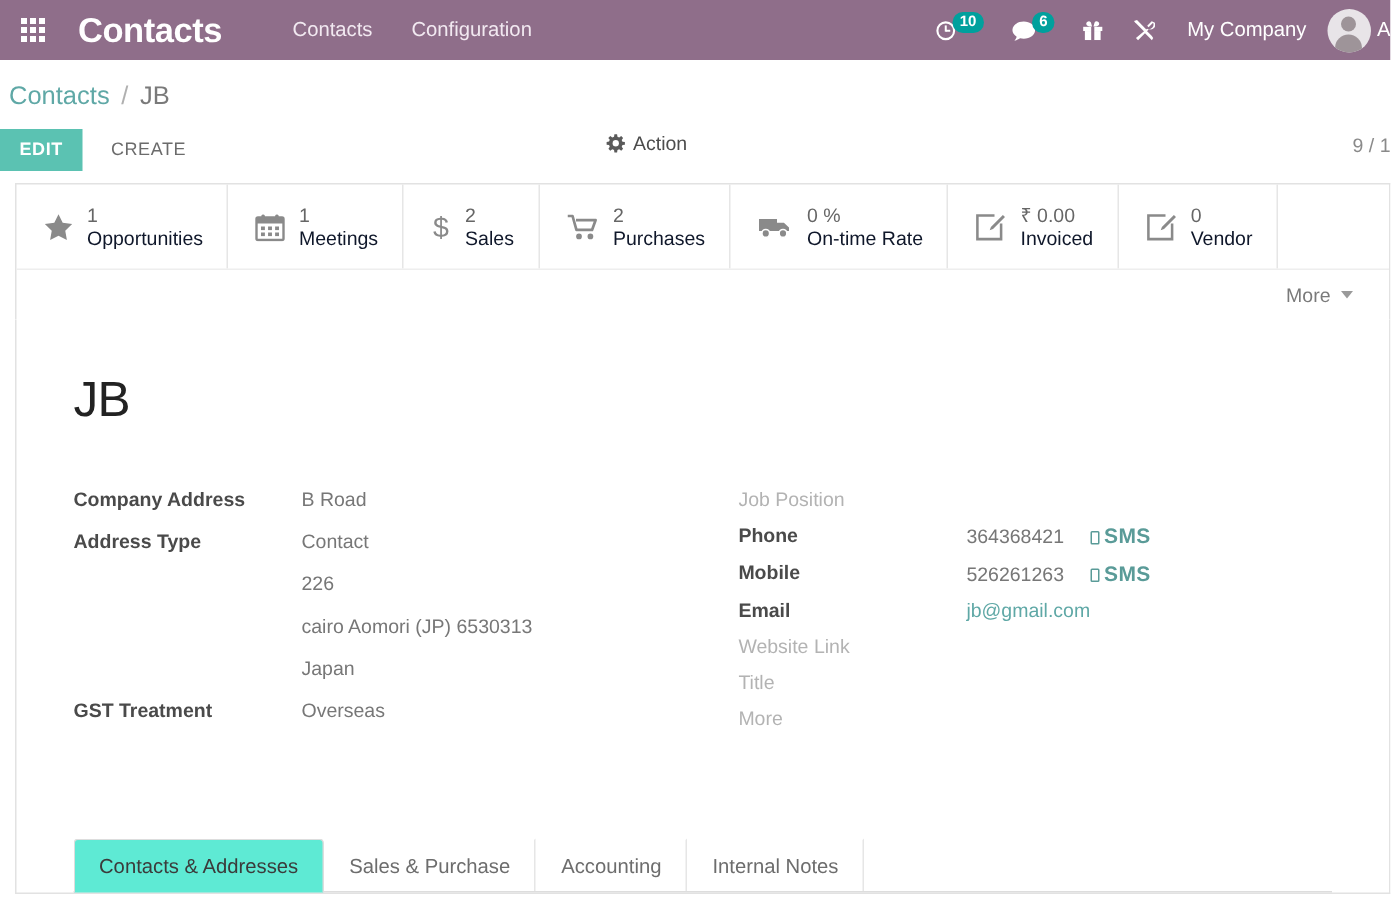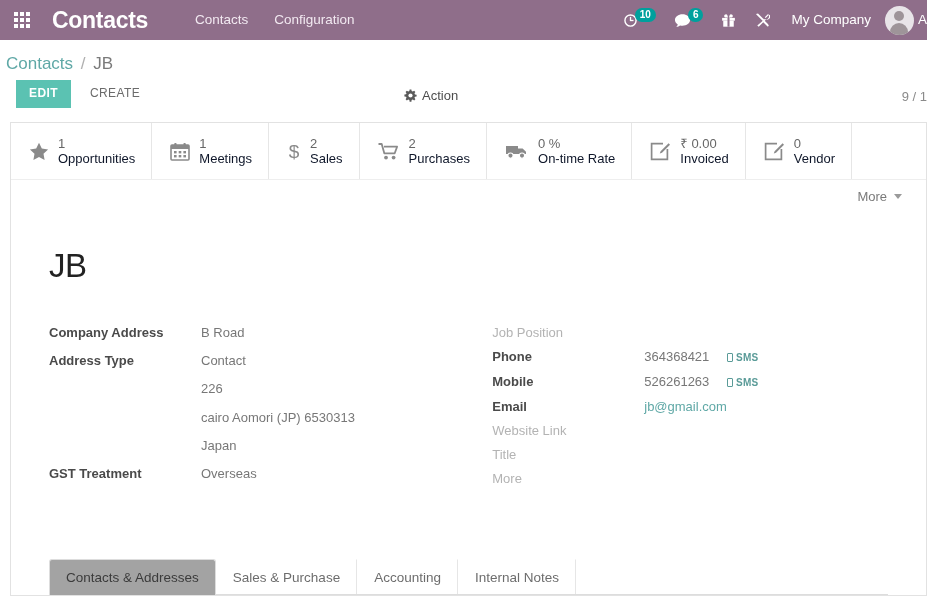--- a/index.html
+++ b/index.html
@@ -69,22 +69,22 @@
 
   
   #breadcrumb-row { padding: 14px 0 6px 6px; }
   #breadcrumb { font-size: 17px; color: #8a8a8a; }
   #breadcrumb .crumb-link { color: #5fa8a6; cursor: pointer; }
   #breadcrumb .crumb-sep { color: #b0b0b0; margin: 0 3px; }
   #breadcrumb .crumb-current { color: #7a7a7a; }
 
   
   #control-panel {
-    display: flex; align-items: flex-start; position: relative;
-    height: 34px; padding-left: 16px; margin-bottom: 8px;
+    display: flex; align-items: flex-end; position: relative;
+    height: 34px; padding-left: 0; margin-bottom: 8px;
   }
   #edit-button {
     background: #5bc2b2; color: #fff; font-size: 12px; font-weight: bold;
     letter-spacing: 0.4px; padding: 7px 13px 8px; cursor: pointer;
     border: none; line-height: 13px;
   }
   #create-button {
     background: transparent; color: #6b6b6b; font-size: 12px;
     letter-spacing: 0.4px; padding: 7px 12px 8px; cursor: pointer;
     border: none; margin-left: 7px; line-height: 13px;
@@ -136,40 +136,40 @@
   .form-row { display: table-row; }
   .form-label, .form-value {
     display: table-cell; padding: 0 0 8px 0; vertical-align: top;
     font-size: 13px; line-height: 16px;
   }
   .form-label { width: 152px; font-weight: bold; color: #4a4a4a; }
   .form-label.empty { font-weight: normal; color: #b3b3b3; }
   .form-value { color: #777; }
   .form-value.link { color: #5fa8a6; cursor: pointer; }
   .sms-link {
-    color: #5a9b98; font-size: 10px; font-weight: bold; letter-spacing: 0.3px;
+    color: #5a9b98; font-size: 14px; font-weight: bold; letter-spacing: 0.3px;
     margin-left: 14px; cursor: pointer; white-space: nowrap;
   }
   .phone-glyph {
     display: inline-block; width: 6px; height: 9px;
     border: 1px solid #5a9b98; border-radius: 1px;
     vertical-align: -1px; margin-right: 3px;
   }
 
   
   #notebook { position: absolute; left: 38px; right: 38px; bottom: 0; }
   #tab-list { display: flex; border-bottom: 1px solid #ddd; }
   .tab {
     font-size: 13.5px; color: #6d6d6d; padding: 10px 16px 9px;
     border: 1px solid transparent; border-bottom: none;
     cursor: pointer; background: transparent; position: relative;
     font-family: "Liberation Sans", sans-serif;
   }
   .tab.active {
-    color: #3b3b3b; background: #a3a3a3;
+    color: #3b3b3b; background: #5eead4;
     border-color: #ddd; border-radius: 3px 3px 0 0;
     margin-bottom: -1px; padding-bottom: 10px;
   }
   .tab:not(.active) { border-right: 1px solid #e6e6e6; }
 </style>
 </head>
 <body>
 
 <div id="navbar">
   <div id="apps-grid">

